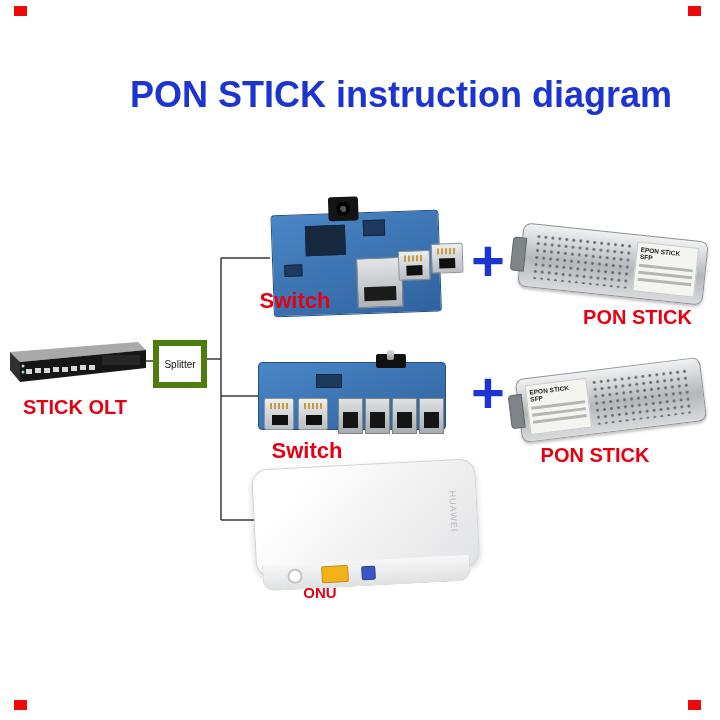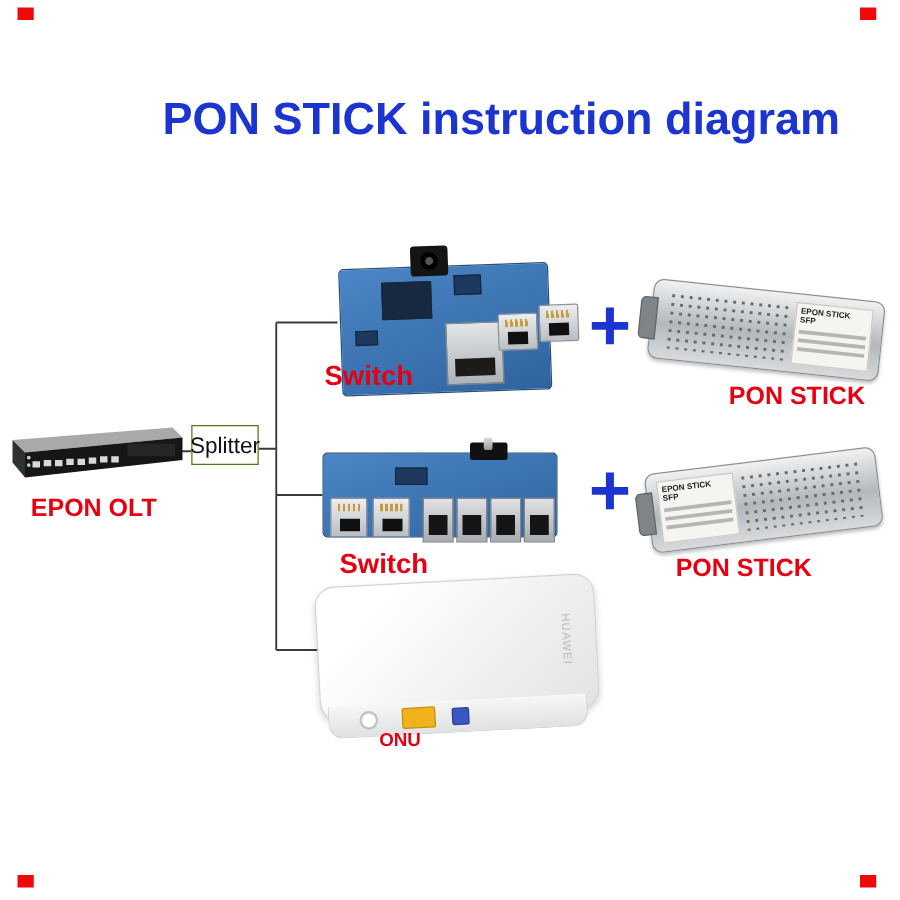--- a/index.html
+++ b/index.html
@@ -15,23 +15,23 @@
     position: absolute; top: 74px; left: 0; width: 720px;
     text-align: center; font-size: 36px; font-weight: bold; color: #1c35d1; margin-left: 41px;
   }
   svg.lines { position: absolute; left: 0; top: 0; pointer-events: none; }
 
   .red-label { position: absolute; color: #e60012; font-weight: bold; text-align: center; }
   .plus { position: absolute; width: 44px; text-align: center; color: #1c35d1; font-size: 58px; font-weight: bold; line-height: 1; }
 
   
   .splitter {
-    position: absolute; left: 153px; top: 340px; width: 54px; height: 32px;
-    border: 1px solid #4d7c0f; background: #fff; color: #111;
-    display: flex; align-items: center; justify-content: center; font-size: 18px;
+    position: absolute; left: 153px; top: 340px; width: 54px; height: 48px;
+    border: 6px solid #4d7c0f; background: #fff; color: #111;
+    display: flex; align-items: center; justify-content: center; font-size: 10px;
   }
 
   
   .olt { position: absolute; left: 6px; top: 336px; width: 142px; height: 50px; }
   .olt-label { left: 0; top: 396px; width: 150px; font-size: 20px; }
 
   
   .pcb { position: absolute; }
   .board {
     position: absolute; background: linear-gradient(160deg, #4b86c6, #2f639f);
@@ -145,21 +145,21 @@
       <rect x="56" y="31" width="6" height="5"></rect>
       <rect x="65" y="30" width="6" height="5"></rect>
       <rect x="74" y="29" width="6" height="5"></rect>
       <rect x="83" y="29" width="6" height="5"></rect>
     </g>
     <rect x="96" y="19" width="38" height="10" fill="#262626"></rect>
     <circle cx="17" cy="30" r="1.5" fill="#cccccc"></circle>
     <circle cx="17" cy="36" r="1.5" fill="#9fdca0"></circle>
   </svg>
 </div>
-<div class="red-label olt-label">EPON OLT</div>
+<div class="red-label olt-label">STICK OLT</div>
 
 <div class="splitter">Splitter</div>
 
 <div class="pcb pcb-top">
   <div class="board"></div>
   <div class="dcjack"></div>
   <div class="chip c1"></div>
   <div class="chip c2"></div>
   <div class="chip c3"></div>
   <div class="sfp-cage"></div>

